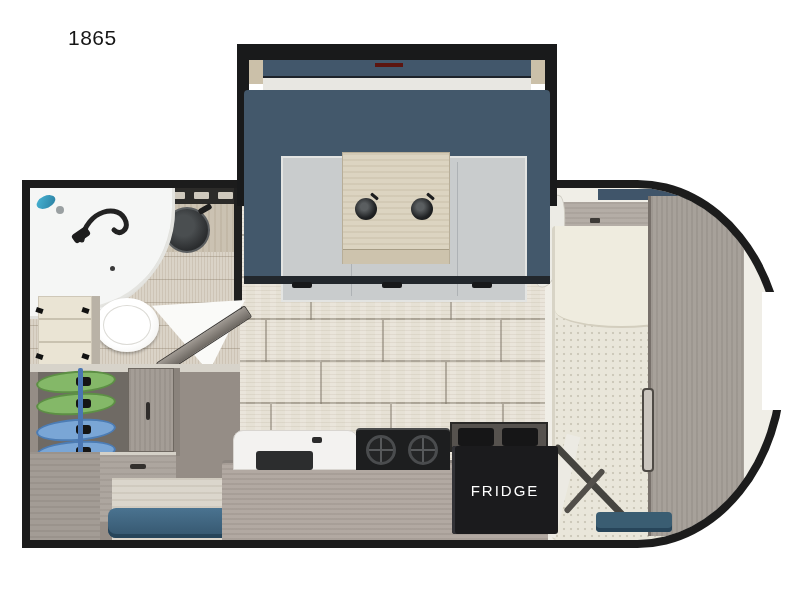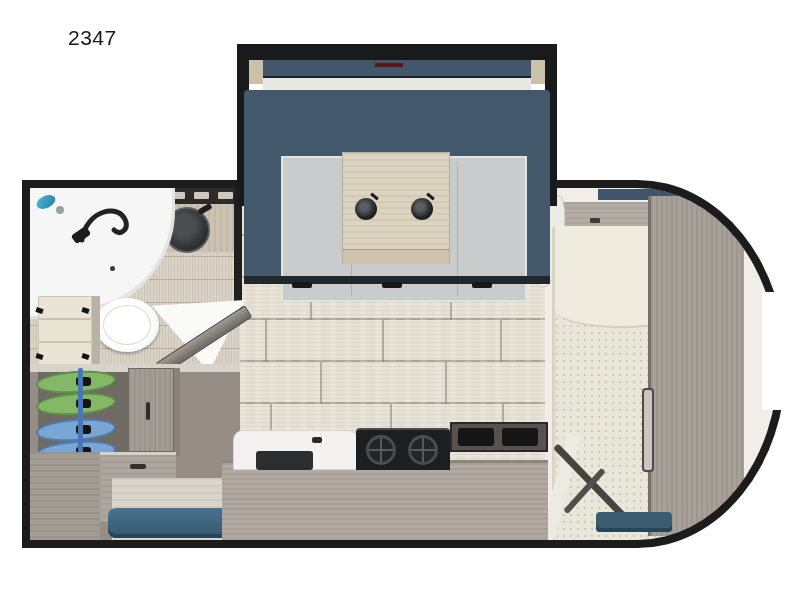--- a/index.html
+++ b/index.html
@@ -151,21 +151,21 @@
     background:radial-gradient(circle at 42% 40%, #5a5e60 0 20%, #212325 60%, #0e0f10 100%);}
   .cup-nub{left:15px;top:-3px;width:9px;height:3px;background:#1c1d1f;transform:rotate(40deg);border-radius:1px;}
   .so-bottom-strip{left:7px;top:232px;width:306px;height:8px;background:#22272c;}
   .so-foot{top:238px;width:20px;height:6px;background:#17181a;border-radius:2px;}
 </style>
 </head>
 <body>
 
 <div class="stage">
 
-  <div class="abs model-label">2347</div>
+  <div class="abs model-label">1865</div>
 
   <div class="abs body-interior">
 
     <div class="abs joint" style="left:280px;top:96px;height:36px;"></div>
     <div class="abs joint" style="left:420px;top:96px;height:36px;"></div>
     <div class="abs joint" style="left:235px;top:132px;height:42px;"></div>
     <div class="abs joint" style="left:352px;top:132px;height:42px;"></div>
     <div class="abs joint" style="left:470px;top:132px;height:42px;"></div>
     <div class="abs joint" style="left:290px;top:174px;height:42px;"></div>
     <div class="abs joint" style="left:415px;top:174px;height:42px;"></div>
@@ -252,20 +252,23 @@
       <div class="abs sink-faucet"></div>
     </div>
     <div class="abs stove">
       <div class="abs grate" style="left:10px;"></div>
       <div class="abs grate" style="left:52px;"></div>
     </div>
     <div class="abs griddle">
       <div class="abs griddle-tray" style="left:6px;"></div>
       <div class="abs griddle-tray" style="left:50px;"></div>
     </div>
+    <div class="abs fridge">
+      <span class="fridge-label">FRIDGE</span>
+    </div>
   </div>
 
   <div class="abs body-outline"></div>
   <div class="abs window-gap"></div>
 
   <div class="abs slideout">
     <div class="abs so-top-bar"></div>
     <div class="abs so-side" style="left:0;"></div>
     <div class="abs so-side" style="left:308px;"></div>
     <div class="abs so-corner" style="left:12px;"></div>

